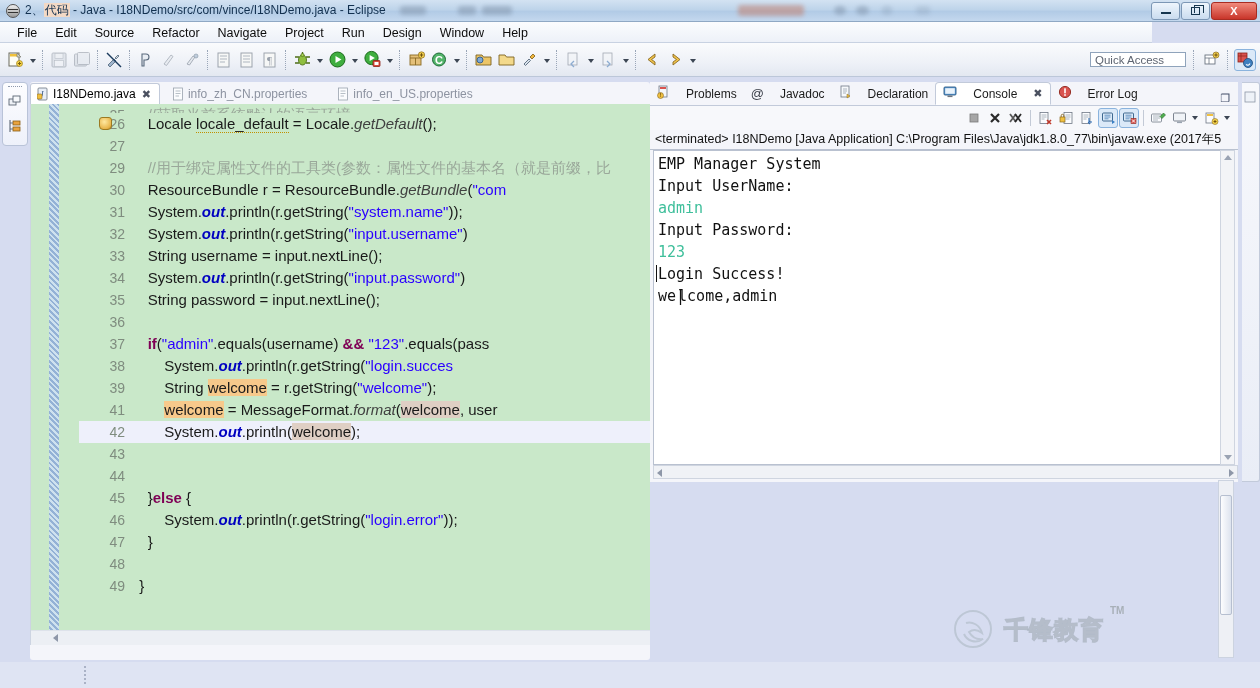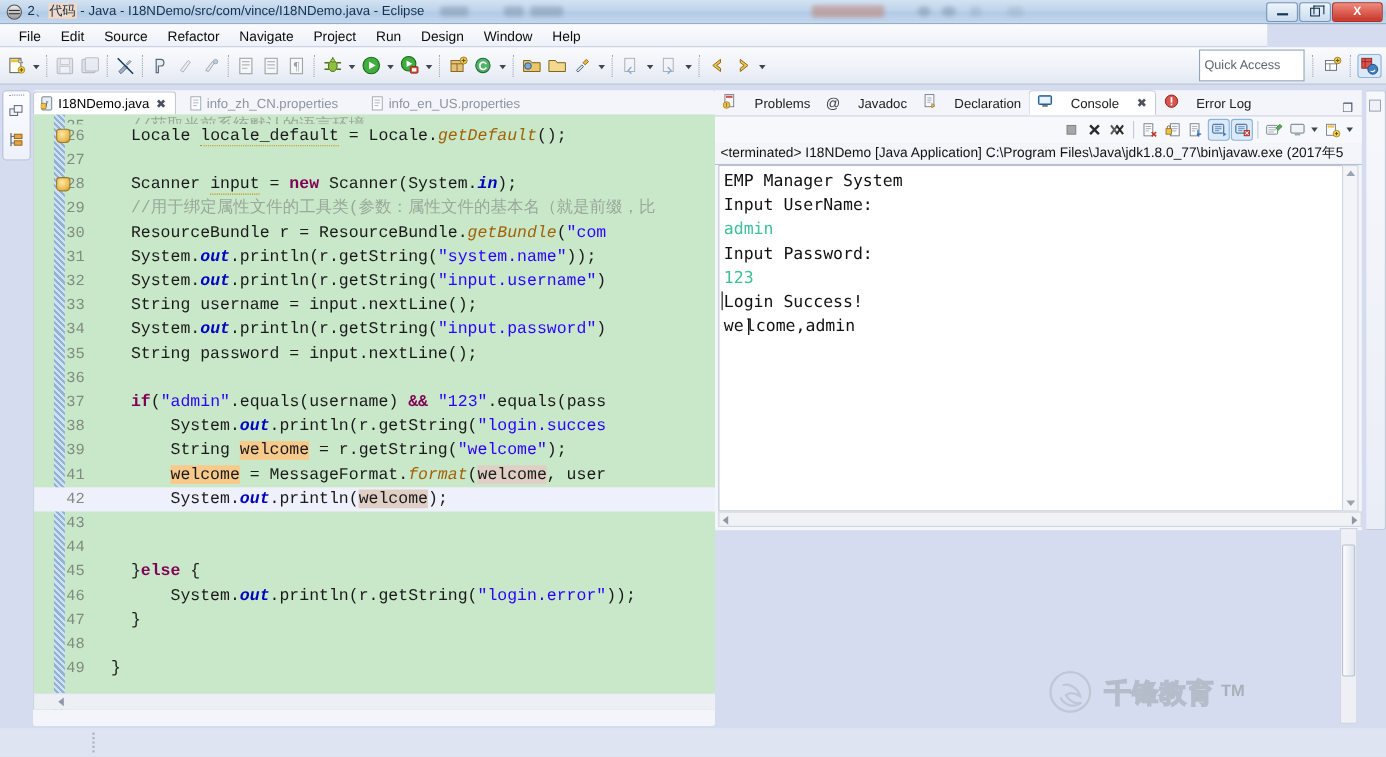--- a/index.html
+++ b/index.html
@@ -79,21 +79,21 @@
     display: flex; align-items: center; justify-content: center;
   }
   .tb-ico svg { display: block; }
   .tb-arrow { width: 11px; height: 22px; display: flex; align-items: center; justify-content: center; }
   .tb-arrow i {
     width: 0; height: 0; border-left: 3.5px solid transparent; border-right: 3.5px solid transparent;
     border-top: 4px solid #3c4654; display: block; margin-top: 3px;
   }
   .tb-sep { width: 2px; height: 20px; border-left: 1px dotted #9aa6b8; margin: 0 3px; }
   .quick-access {
-    margin-left: auto; width: 96px; height: 29px;
+    margin-left: auto; width: 96px; height: 15px;
     border: 1px solid #8fa3bb; background: #fff;
     font-size: 11.5px; color: #5d6470; padding: 1px 4px;
     display: flex; align-items: center; white-space: nowrap;
   }
   .tb-right { display: flex; align-items: center; gap: 2px; padding-left: 3px; }
 
   
   .fastview {
     position: absolute; left: 2px; top: 82px; width: 26px; height: 64px;
     background: linear-gradient(180deg,#fdfdff,#eef1fa);
@@ -132,41 +132,41 @@
     position: absolute; left: 0; top: 0; width: 18px; height: 100%;
     background: #c9e8c9;
   }
   .gutter-fold {
     position: absolute; left: 18px; top: 0; width: 10px; height: 100%;
     background: repeating-linear-gradient(45deg,#8aa8d8 0 2px,#cfe0f5 2px 4px);
     opacity: .85;
   }
   .code-lines {
     position: absolute; left: 0; top: 0; right: 0; bottom: 0;
-    font-family: Liberation Mono, monospace;
-    font-size: 15px; line-height: 22px;
+    font-family: Liberation Sans, sans-serif;
+    font-size: 15px; line-height: 22px; padding-left: 48px;
   }
   .cl { position: relative; height: 22px; white-space: pre; display: flex; }
   .cl.cur { background: #eef0fb; }
   .ln {
     width: 52px; flex: 0 0 52px; text-align: right; padding-right: 6px;
     color: #7f8c7f; font-size: 14px; user-select: none;
   }
   .ctext { flex: 1 1 auto; color: #1a1a1a; overflow: hidden; }
   .warnbulb {
     position: absolute; left: 20px; top: 4px; width: 13px; height: 13px;
     background: radial-gradient(circle at 40% 35%, #ffe9a0 0%, #e8b64c 70%, #b07d18 100%);
     border-radius: 3px 3px 4px 4px; border: 1px solid #9c7a22;
   }
   
   .kw { color: #7f0055; font-weight: bold; }
   .str { color: #2a00ff; }
   .cmt { color: #9aa89a; }
   .fld { color: #0000c0; font-style: italic; font-weight: bold; }
-  .mtd { color: #a16207; font-style: italic; margin-top: 10px; }
+  .mtd { color: #404040; font-style: italic; margin-top: 10px; }
   .occ { background: #f7c98b; }
   .occ2 { background: #dfcfc4; }
   .undl { border-bottom: 1px dotted #c09000; }
 
   .hscroll {
     position: absolute; left: 0; bottom: 0; width: 620px; height: 15px;
     background: #eceff4; border-top: 1px solid #dde2ea;
   }
   .hs-left { position: absolute; left: 22px; top: 3px; width: 0; height: 0;
     border-top: 4px solid transparent; border-bottom: 4px solid transparent; border-right: 5px solid #8e97a8; }
@@ -255,21 +255,21 @@
     display: flex; align-items: center; gap: 6px;
     pointer-events: none; user-select: none;
   }
   .wm-logo { width: 46px; height: 46px; flex: 0 0 auto; opacity: .55; }
   .wm-text {
     font-family: "DejaVu Sans", sans-serif; font-size: 24px; font-weight: bold;
     color: rgba(255,255,255,.15);
     -webkit-text-stroke: 1.4px rgba(150,160,170,.55);
     letter-spacing: 1px; white-space: nowrap;
   }
-  .wm-tm { font-size: 15px; color: #a8b0b8; align-self: flex-start; margin-top: 16px; font-weight: bold; }
+  .wm-tm { font-size: 10px; color: #a8b0b8; align-self: flex-start; margin-top: 1px; font-weight: bold; }
   .wm-url {
     position: absolute; left: 1038px; top: 662px;
     font-size: 15px; color: #c8ccd6; white-space: nowrap;
     font-family: "Liberation Sans", sans-serif; pointer-events: none; user-select: none;
   }
 
   
   .statusbar {
     position: absolute; left: 0; bottom: 0; width: 1260px; height: 26px;
     background: #dfe4f3;
@@ -583,25 +583,20 @@
           <span class="warnbulb"></span>
           <span class="ln">26</span>
           <span class="ctext">    Locale <span class="undl">locale_default</span> = Locale.<span class="mtd">getDefault</span>();</span>
         </div>
 
         <div class="cl">
           <span class="ln">27</span>
           <span class="ctext"></span>
         </div>
 
-        <div class="cl">
-          <span class="warnbulb"></span>
-          <span class="ln">28</span>
-          <span class="ctext">    Scanner <span class="undl">input</span> = <span class="kw">new</span> Scanner(System.<span class="fld">in</span>);</span>
-        </div>
 
         <div class="cl">
           <span class="ln">29</span>
           <span class="ctext cmt">    //用于绑定属性文件的工具类(参数：属性文件的基本名（就是前缀，比</span>
         </div>
 
         <div class="cl">
           <span class="ln">30</span>
           <span class="ctext">    ResourceBundle r = ResourceBundle.<span class="mtd">getBundle</span>(<span class="str">"com</span></span>
         </div>

